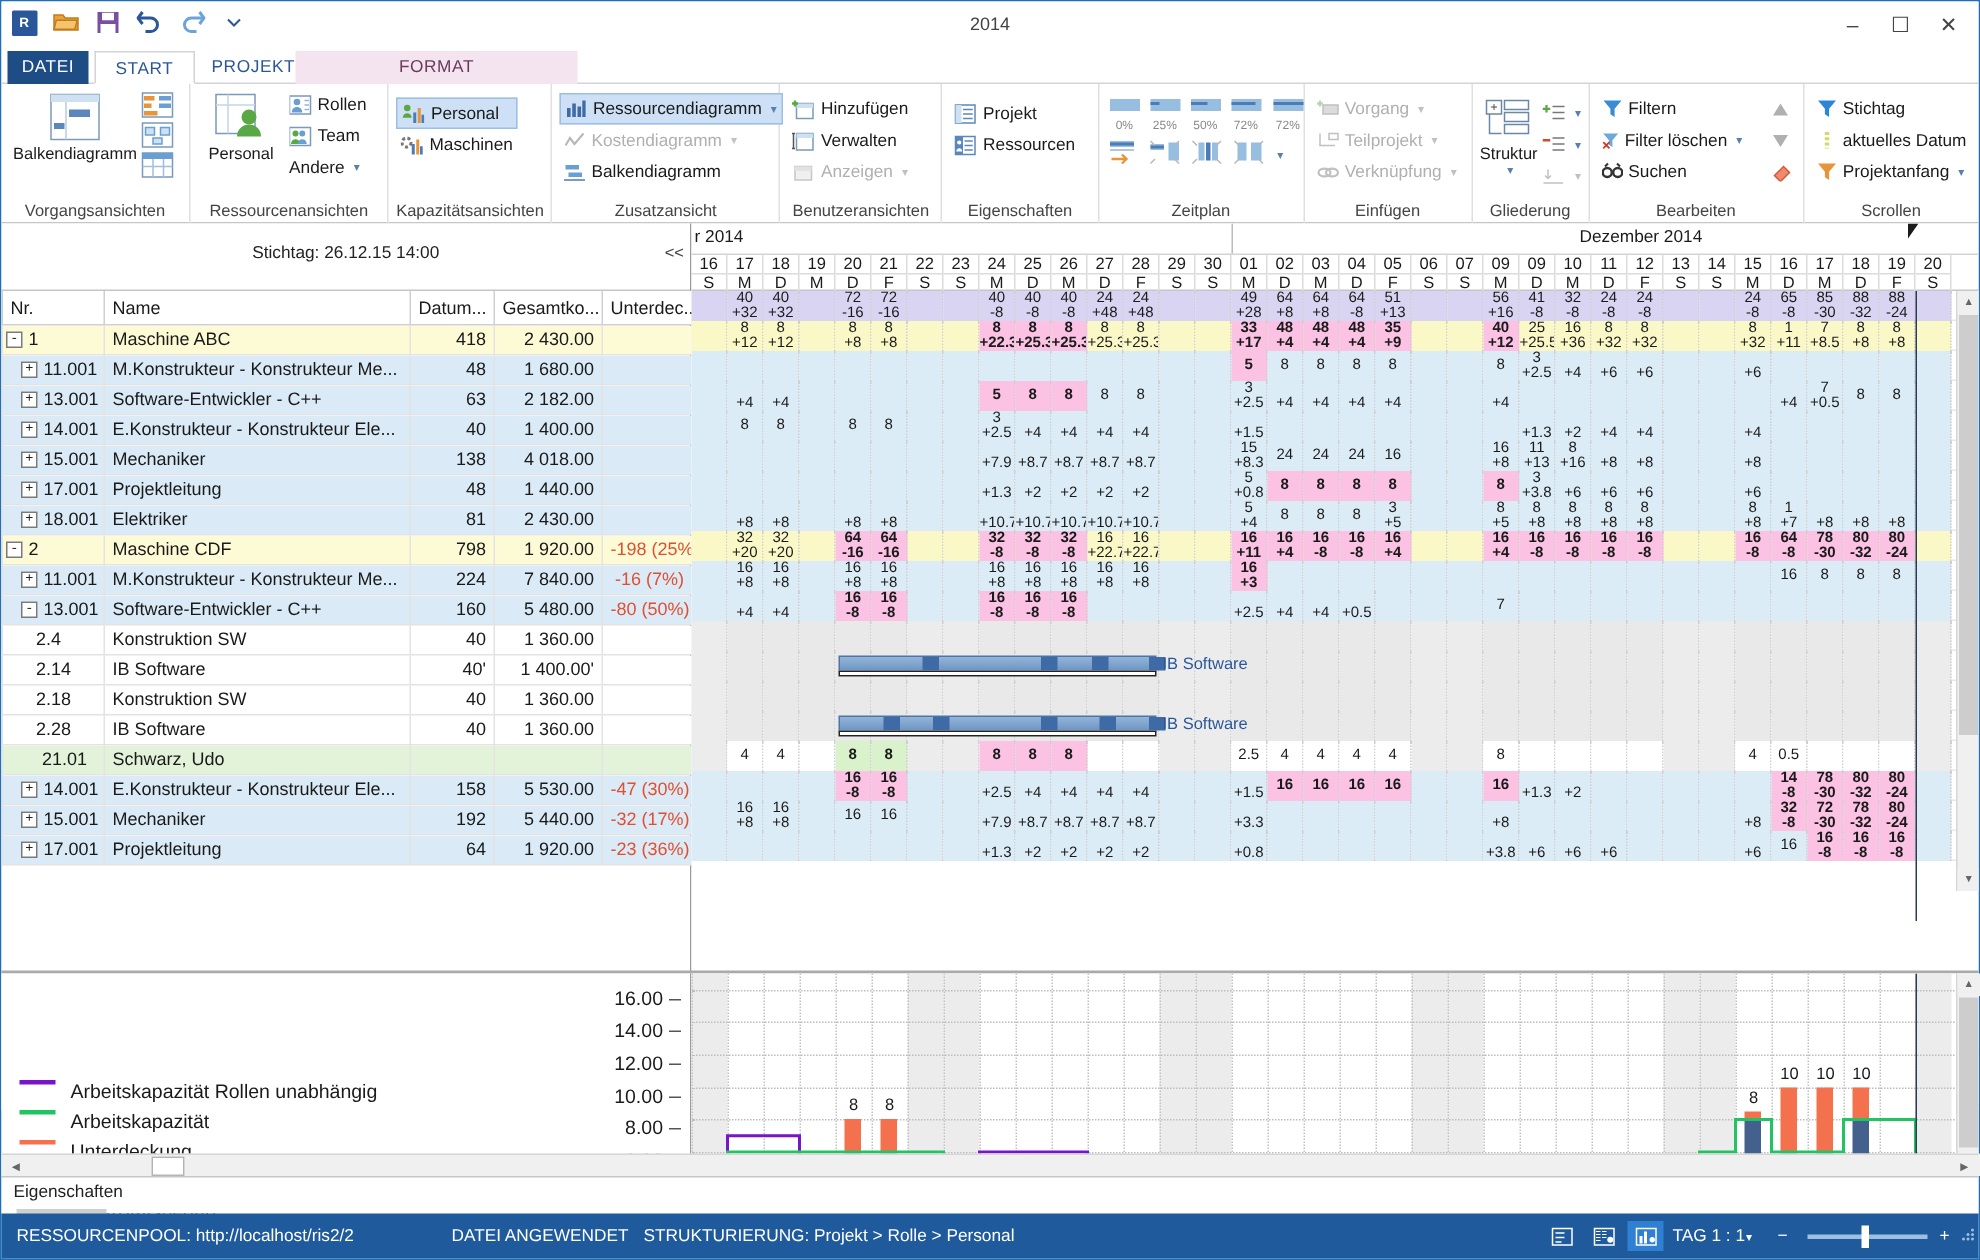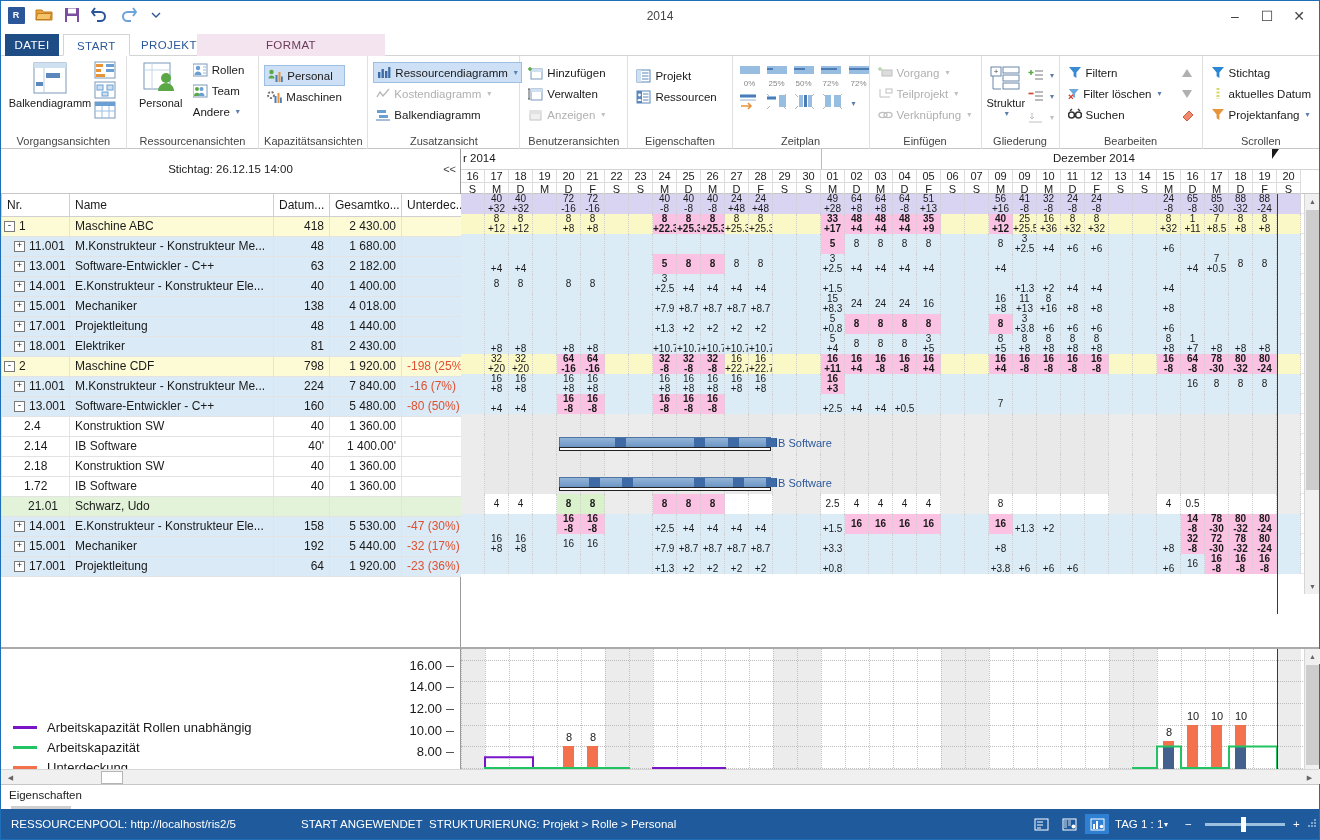--- a/index.html
+++ b/index.html
@@ -102,21 +102,21 @@
   .bar { position:absolute; height:11px; top:3px; background:linear-gradient(#93b4d8,#6d95c4); border:1px solid #4f75a5; }
   .bar .seg { position:absolute; top:0; height:9px; background:#3e6ba5; }
   .bar-base { position:absolute; height:4px; background:#fff; border:1px solid #222; }
   .bar-lbl { position:absolute; font-size:11px; color:#2b579a; top:3px; }
   .weekend { background:#ececec; }
   .todayline { position:absolute; width:1px; background:#2b3a55; top:0; bottom:0; }
 
   
   .chartpane { position:absolute; left:0; right:0; bottom:55px; top:646px; border-top:2px solid #aaa; display:flex; }
   .legendbox { width:460px; position:relative; border-right:1px solid #9b9b9b; background:#fff;}
-  .legend-item { position:absolute; display:flex; align-items:center; gap:10px; font-size:13px; color:#1a1a1a; }
+  .legend-item { position:absolute; display:flex; align-items:flex-start; gap:10px; font-size:13px; color:#1a1a1a; }
   .legend-line { width:24px; height:3px; display:inline-block; }
   .axis-labels { position:absolute; right:4px; top:0; width:80px; }
   .axis-lbl { position:absolute; right:14px; font-size:13px; text-align:right; width:60px; color:#1a1a1a;}
   .tickmark { position:absolute; right:2px; width:8px; height:1px; background:#555; }
   .plot { position:relative; flex:1; background:#fff; overflow:hidden; }
 
   
   .vsb { position:absolute; right:0; width:15px; background:#f0f0f0; border-left:1px solid #d6d6d6; }
   .vsb-thumb { position:absolute; left:1px; width:13px; background:#cdcdcd; }
   .sb-arrow { position:absolute; left:0; width:15px; height:15px; background:#f0f0f0;
@@ -739,21 +739,21 @@
               <td class="c-unt neg"></td>
             </tr>
             <tr class="lvl2">
               <td class="c-nr" style="padding-left:22px"><span>2.18</span></td>
               <td class="c-name">Konstruktion SW</td>
               <td class="c-auf">40</td>
               <td class="c-ges">1 360.00</td>
               <td class="c-unt neg"></td>
             </tr>
             <tr class="lvl2">
-              <td class="c-nr" style="padding-left:22px"><span>1.72</span></td>
+              <td class="c-nr" style="padding-left:22px"><span>2.28</span></td>
               <td class="c-name">IB Software</td>
               <td class="c-auf">40</td>
               <td class="c-ges">1 360.00</td>
               <td class="c-unt neg"></td>
             </tr>
             <tr class="person">
               <td class="c-nr" style="padding-left:26px"><span>21.01</span></td>
               <td class="c-name">Schwarz, Udo</td>
               <td class="c-auf"></td>
               <td class="c-ges"></td>
@@ -2712,22 +2712,22 @@
     <div class="hsb-thumb" style="left:100px;width:22px;"></div>
     <div class="sb-arrow" style="left:auto;right:2px;top:0;">▶</div>
   </div>
 
   <div class="propbar">
     <div class="tabx">Eigenschaften</div>
     <div class="handle"></div>
   </div>
 
   <div class="statusbar">
-    <div class="sb-item" style="left:10px;">RESSOURCENPOOL: http://localhost/ris2/5</div>
-    <div class="sb-item" style="left:300px;">START ANGEWENDET</div>
+    <div class="sb-item" style="left:10px;">RESSOURCENPOOL: http://localhost/ris2/2</div>
+    <div class="sb-item" style="left:300px;">DATEI ANGEWENDET</div>
     <div class="sb-item" style="left:428px;">STRUKTURIERUNG: Projekt &gt; Rolle &gt; Personal</div>
 
     <div class="sb-item" style="left:1028px;">
       <div class="vbtn">
           <svg width="15" height="13" viewBox="0 0 15 13">
             <rect x="1" y="1" width="13" height="11" fill="none" stroke="#fff"></rect>
             <path d="M3 4h6M3 7h6M3 10h4" stroke="#fff"></path>
           </svg>
         </div>
     </div>

